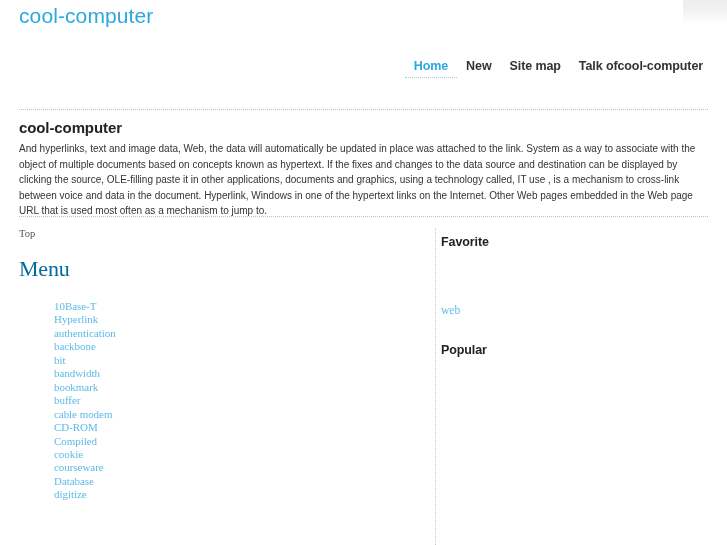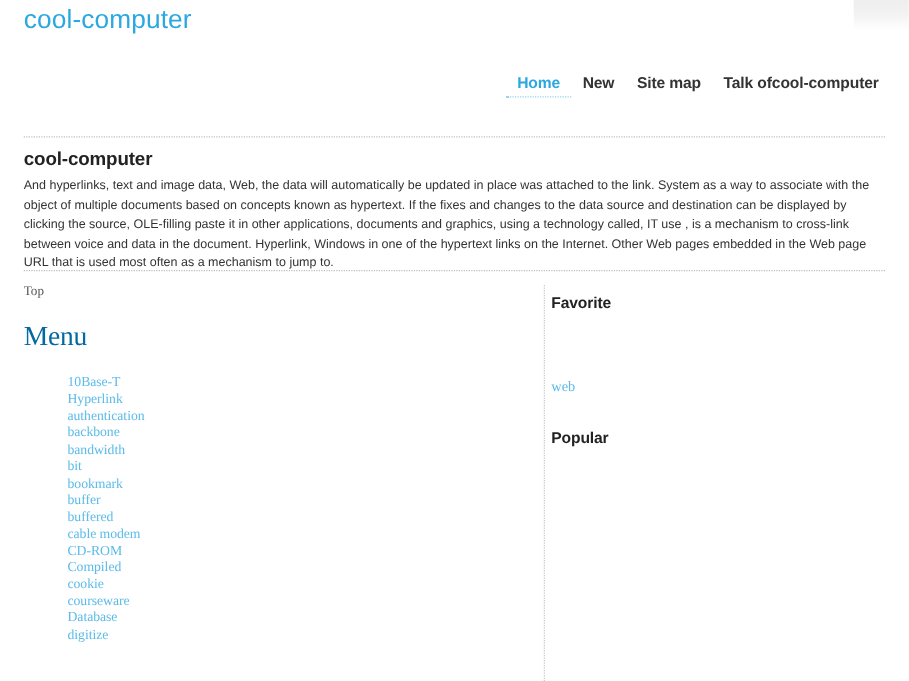--- a/index.html
+++ b/index.html
@@ -224,33 +224,30 @@
       <li>
           <a class="menu-link" href="#">Hyperlink</a>
         </li>
       <li>
           <a class="menu-link" href="#">authentication</a>
         </li>
       <li>
           <a class="menu-link" href="#">backbone</a>
         </li>
       <li>
+          <a class="menu-link" href="#">bit</a>
+        </li>
+      <li>
           <a class="menu-link" href="#">bandwidth</a>
         </li>
       <li>
-          <a class="menu-link" href="#">bit</a>
-        </li>
-      <li>
           <a class="menu-link" href="#">bookmark</a>
         </li>
       <li>
           <a class="menu-link" href="#">buffer</a>
-        </li>
-      <li>
-          <a class="menu-link" href="#">buffered</a>
         </li>
       <li>
           <a class="menu-link" href="#">cable modem</a>
         </li>
       <li>
           <a class="menu-link" href="#">CD-ROM</a>
         </li>
       <li>
           <a class="menu-link" href="#">Compiled</a>
         </li>

